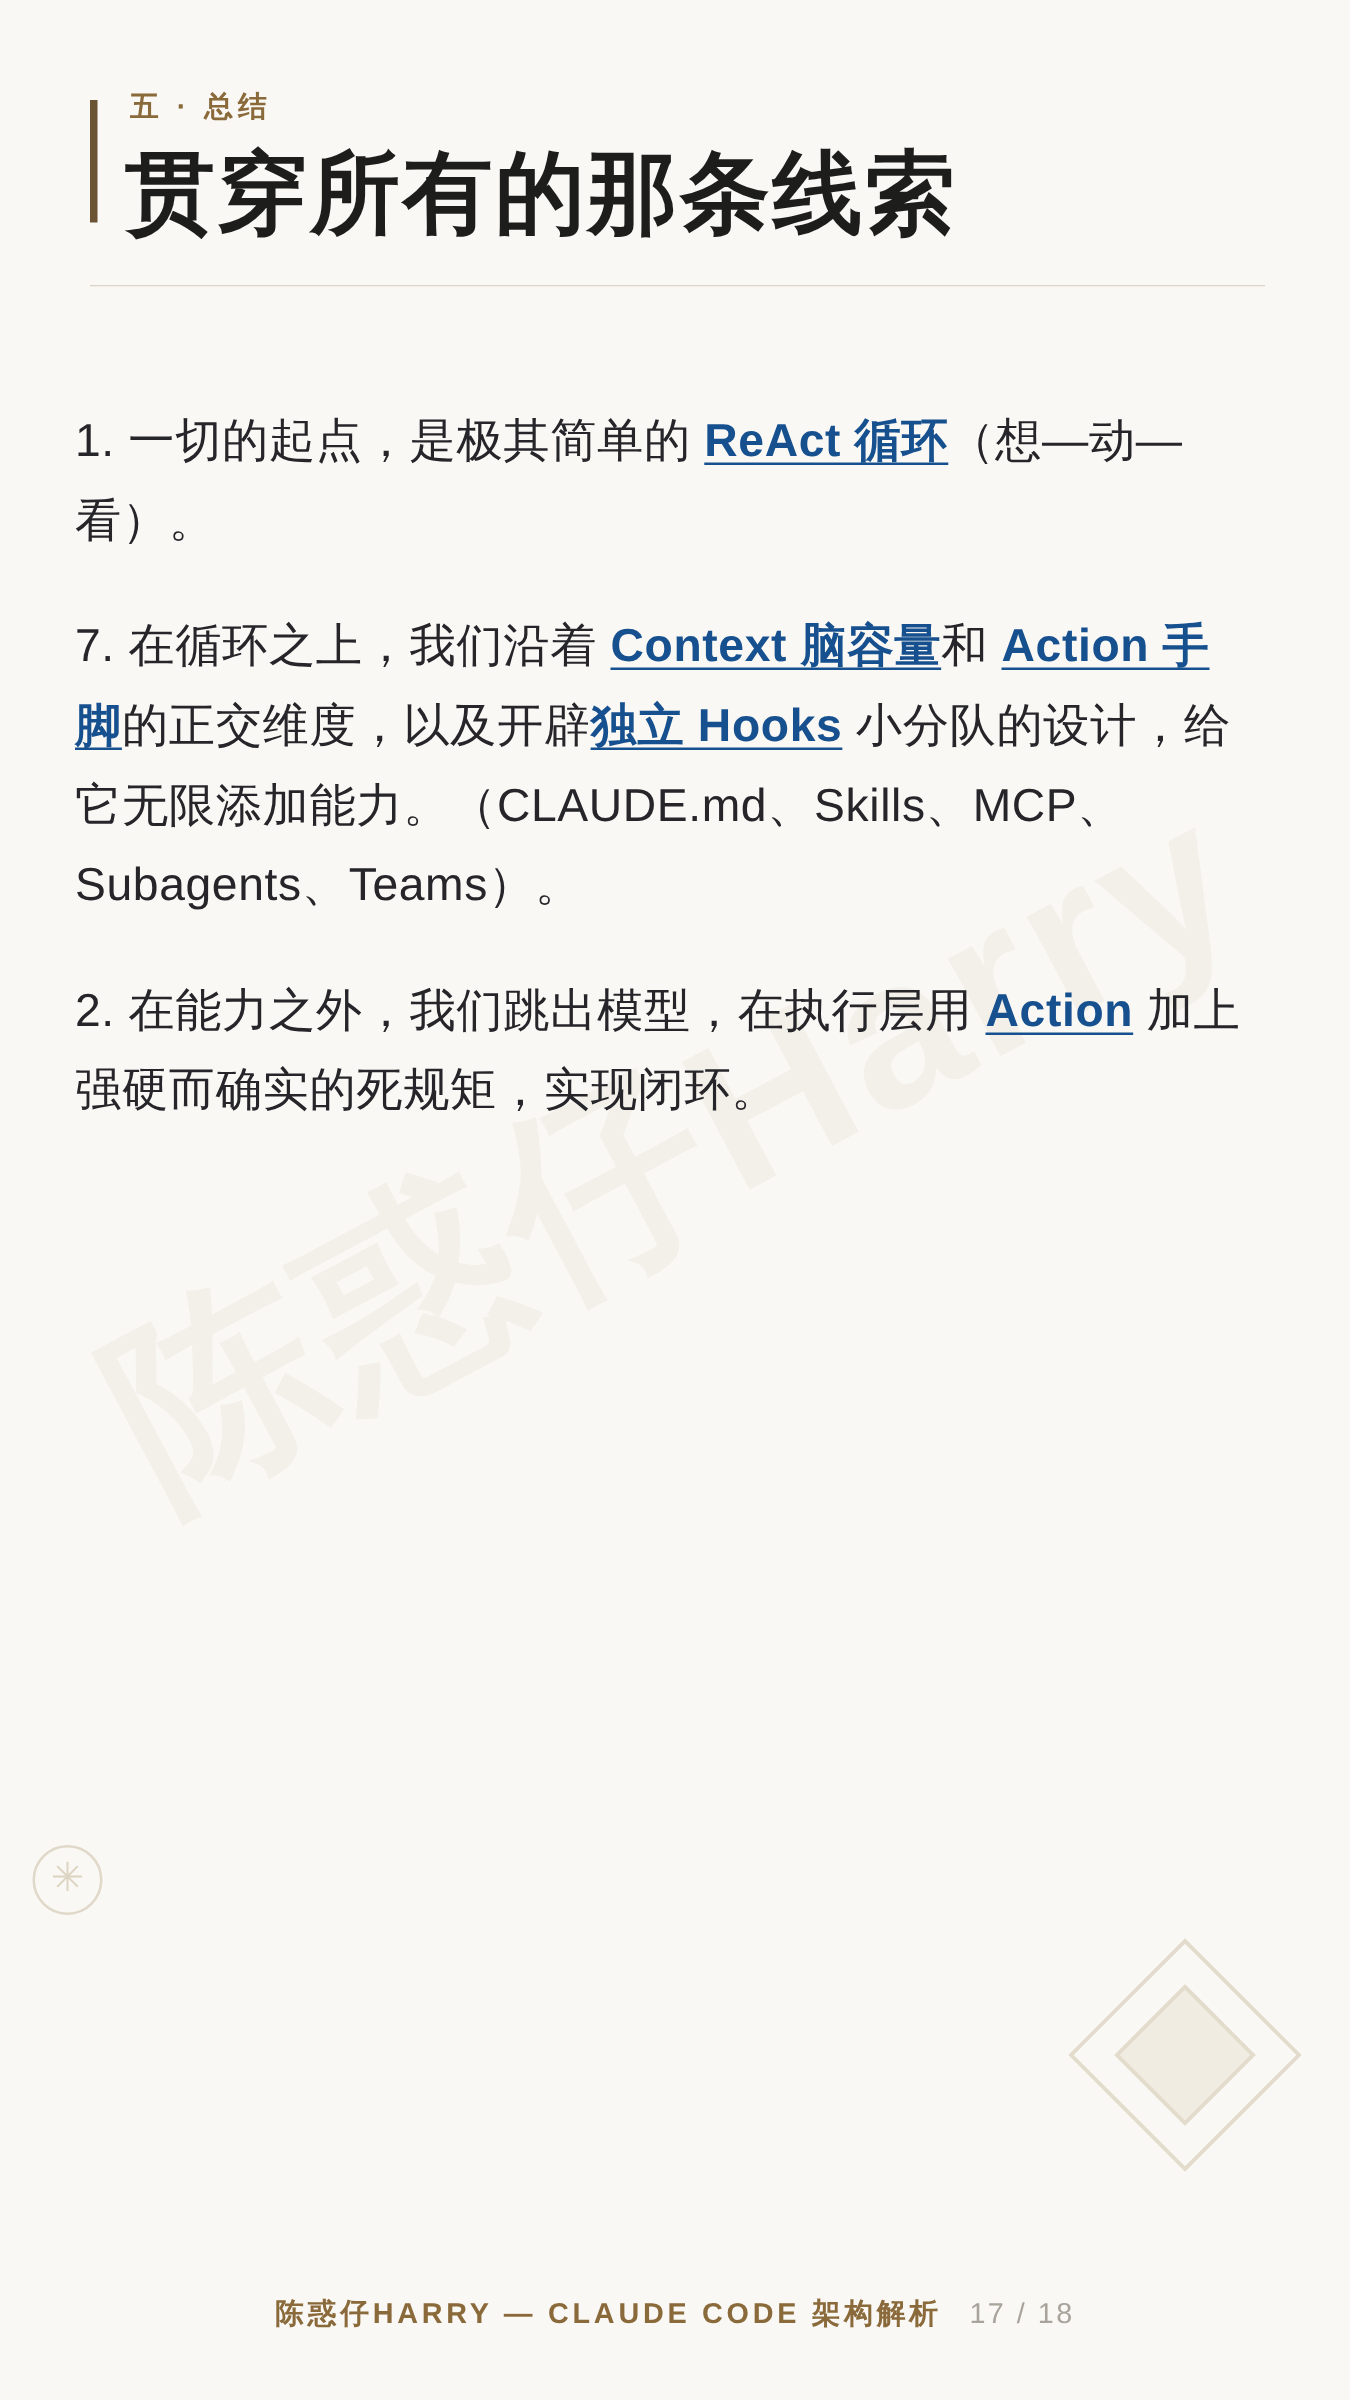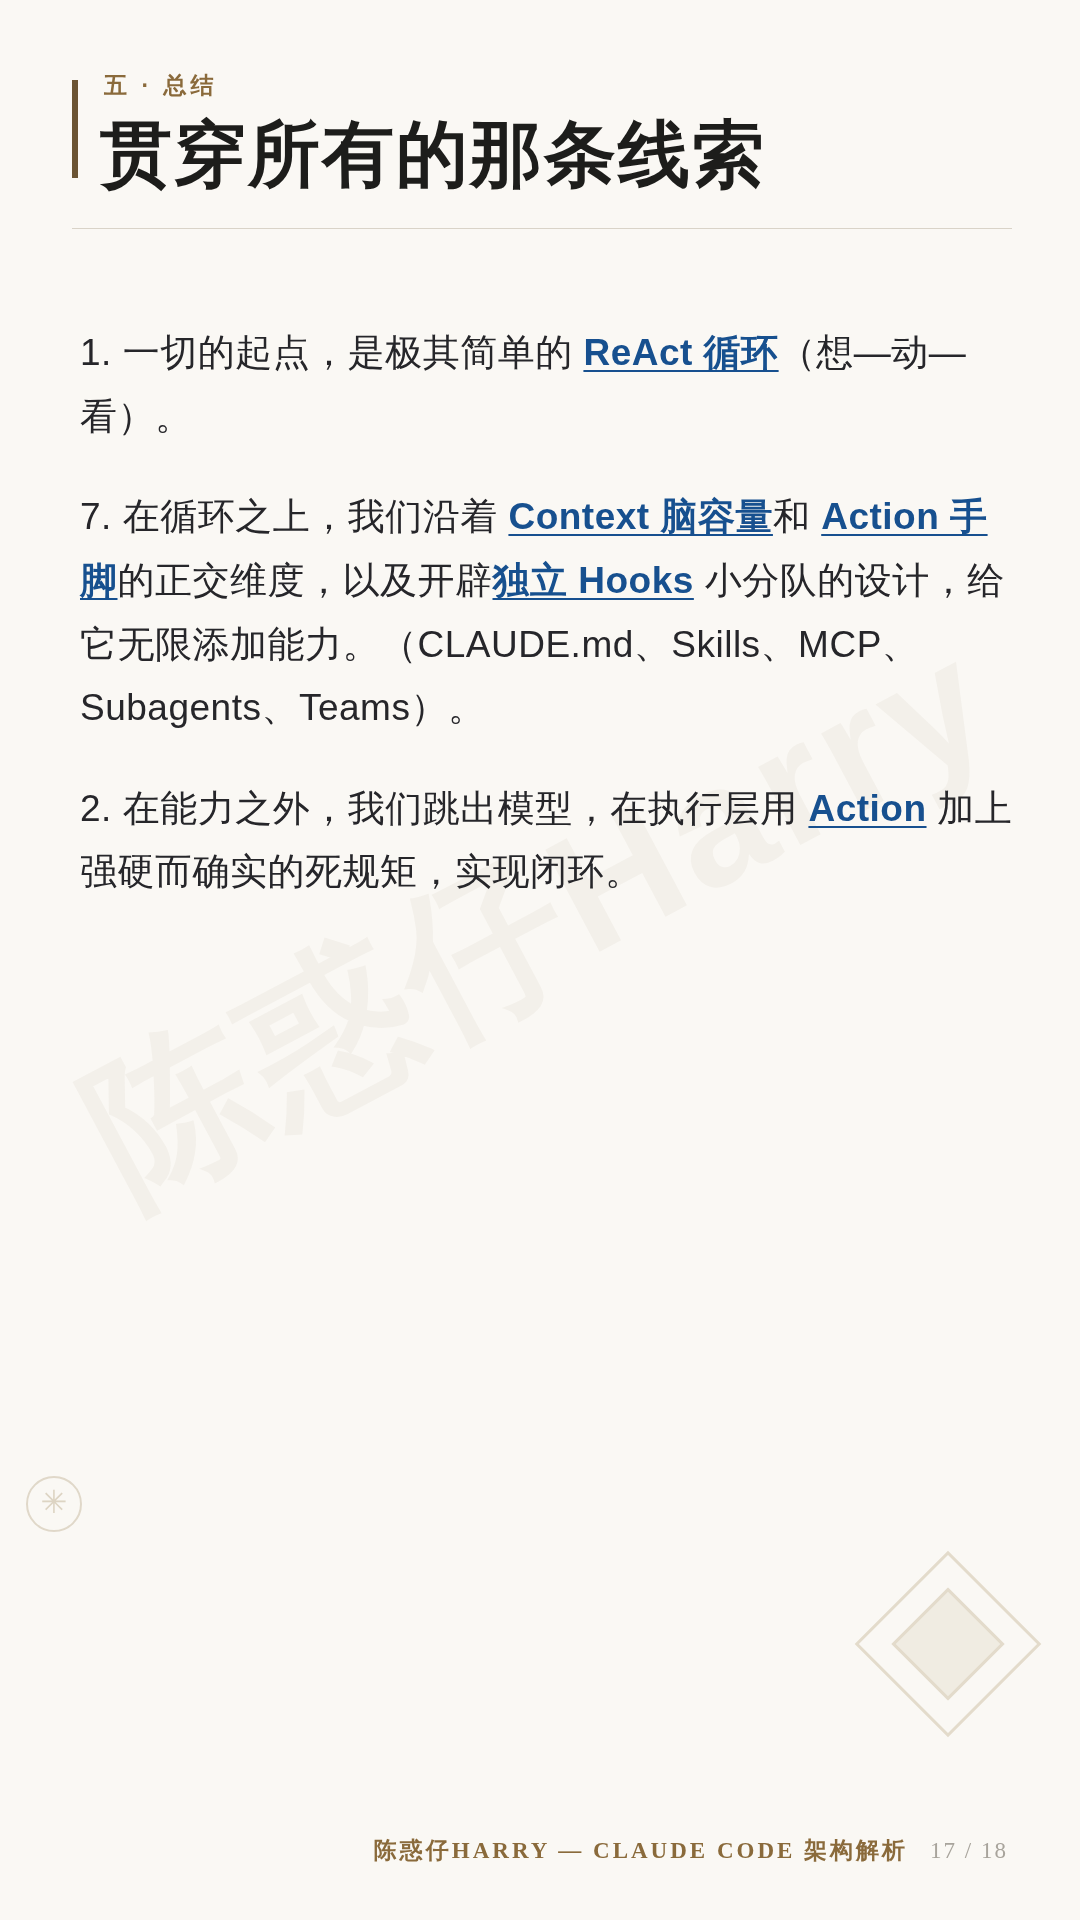--- a/index.html
+++ b/index.html
@@ -80,21 +80,21 @@
     left: 72px;
     top: 228px;
     width: 940px;
     height: 1px;
     background: #d9d3c8;
   }
 
   
   .content {
     position: absolute;
-    left: 80px;
+    left: 60px;
     top: 284px;
     width: 944px;
   }
   .para {
     font-size: 37px;
     line-height: 1.72;
     color: #26262a;
     margin-bottom: 32px;
     letter-spacing: 0.5px;
   }
@@ -144,22 +144,21 @@
   }
 
   
   .footer {
     position: absolute;
     left: 72px;
     right: 72px;
     bottom: 54px;
     display: flex;
     align-items: center;
-    justify-content: flex-end;
-    font-family: Liberation Serif, serif;
+    justify-content: center;
   }
   .footer-left {
     font-size: 23px;
     letter-spacing: 3px;
     color: #8a6a3b;
     font-weight: 600;
   }
   .footer-right {
     font-size: 23px;
     letter-spacing: 2px;

